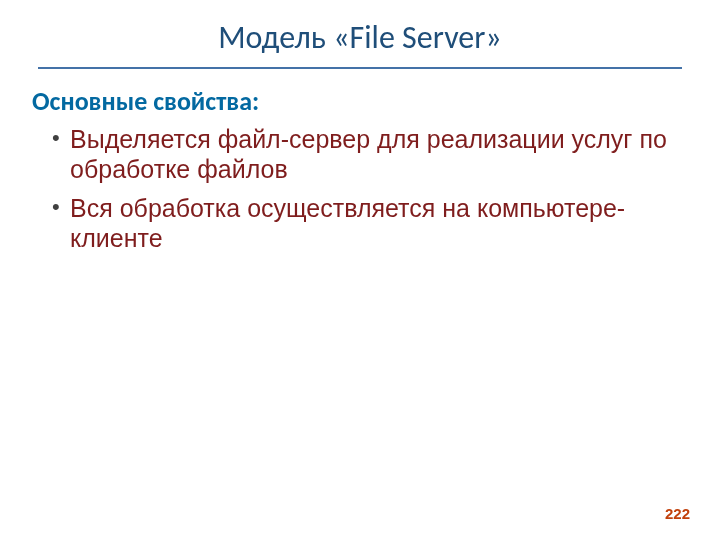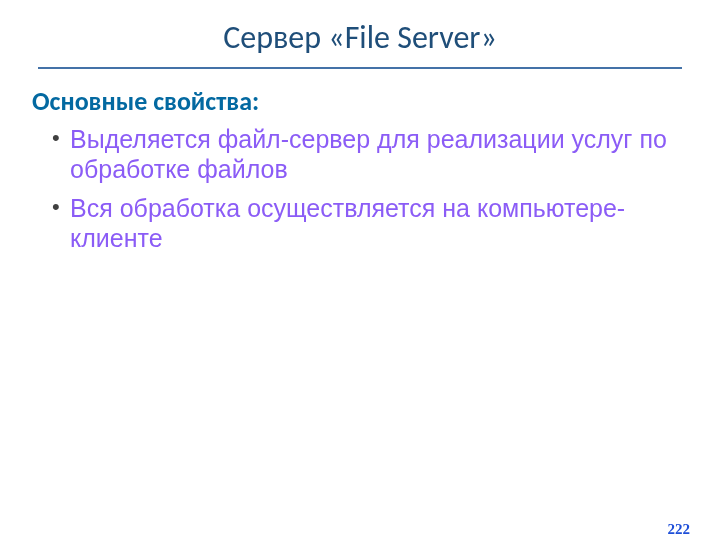--- a/index.html
+++ b/index.html
@@ -42,48 +42,48 @@
       margin-bottom: 8px;
     }
     .bullets {
       list-style: none;
       padding-left: 14px;
     }
     .bullets li {
       position: relative;
       font-size: 25px;
       line-height: 1.18;
-      color: #8b5cf6;
+      color: #7f1d1d;
       font-family: Arial, sans-serif;
       padding-left: 18px;
       margin-bottom: 10px;
     }
     .bullets li::before {
       content: "•";
       position: absolute;
       left: 0;
       top: 0;
       color: #404040;
       font-size: 22px;
     }
     .page-number {
       position: absolute;
-      bottom: 2px;
+      bottom: 18px;
       right: 30px;
       font-size: 15px;
       font-weight: 700;
-      color: #1d4ed8;
-      font-family: Liberation Serif, serif;
+      color: #c2410c;
+      font-family: Liberation Sans, sans-serif;
     }
   </style>
 </head>
 <body>
 
 <div class="slide">
-  <h1 class="title">Сервер «File Server»</h1>
+  <h1 class="title">Модель «File Server»</h1>
   <div class="title-rule"></div>
   <div class="subtitle">Основные свойства:</div>
   <ul class="bullets">
     <li>Выделяется файл-сервер для реализации услуг по обработке файлов</li>
     <li>Вся обработка осуществляется на компьютере-клиенте</li>
   </ul>
   <div class="page-number">222</div>
 </div>
 
 </body></html>

